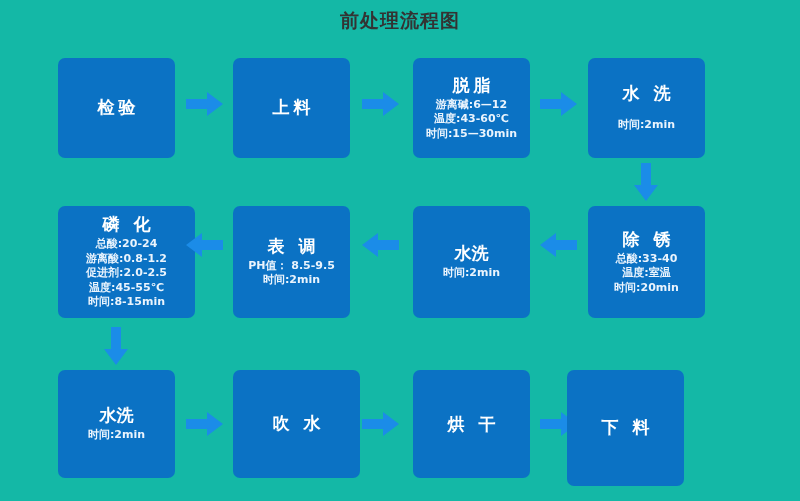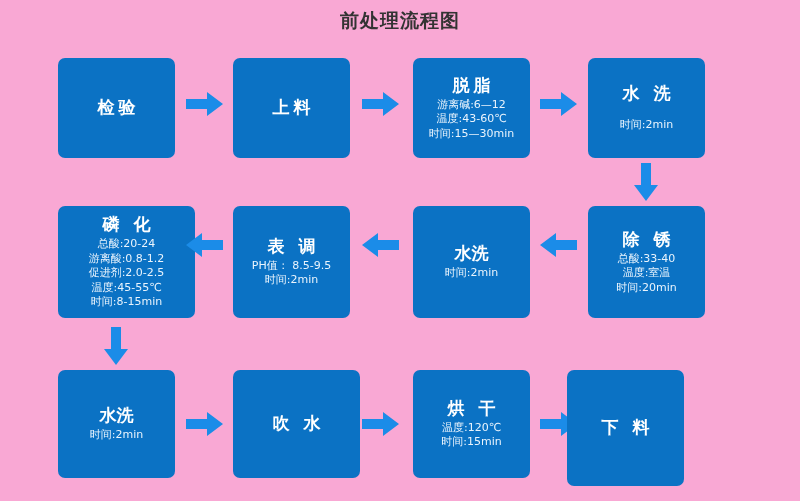--- a/index.html
+++ b/index.html
@@ -12,21 +12,21 @@
     height: 501px;
     font-family: "DejaVu Sans", "Liberation Sans", sans-serif;
     overflow: hidden;
     position: relative;
   }
 
   #canvas {
     position: relative;
     width: 800px;
     height: 501px;
-    background: #f9a8d4;
+    background: #14b8a6;
   }
 
   
   .chart-title {
     position: absolute;
     left: 0;
     top: 8px;
     width: 800px;
     text-align: center;
     font-size: 19px;
@@ -67,21 +67,21 @@
     margin-top: 2px;
     display: flex;
     flex-direction: column;
     align-items: center;
   }
   .node-line {
     font-size: 11px;
     line-height: 1.32;
     white-space: nowrap;
     color: #eaf4fd;
-    font-weight: normal;
+    font-weight: bold;
   }
 
   
   .arrow {
     position: absolute;
   }
   .arrow svg { display: block; }
 </style>
 </head>
 <body>
@@ -218,24 +218,20 @@
   </div>
 
   <div class="arrow" style="left:362px; top:412px; width:37px; height:24px;">
     <svg width="37" height="24" viewBox="0 0 37 24">
       <path d="M0 7 L21 7 L21 0 L37 12 L21 24 L21 17 L0 17 Z" fill="#1b8ce8"></path>
     </svg>
   </div>
 
   <div class="node" style="left:413px; top:370px; width:117px; height:108px;">
     <div class="node-title">烘 干</div>
-    <div class="node-lines">
-        <div class="node-line">温度:120℃</div>
-        <div class="node-line">时间:15min</div>
-      </div>
   </div>
 
   <div class="arrow" style="left:540px; top:412px; width:37px; height:24px;">
     <svg width="37" height="24" viewBox="0 0 37 24">
       <path d="M0 7 L21 7 L21 0 L37 12 L21 24 L21 17 L0 17 Z" fill="#1b8ce8"></path>
     </svg>
   </div>
 
   <div class="node" style="left:567px; top:370px; width:117px; height:116px;">
     <div class="node-title">下 料</div>

